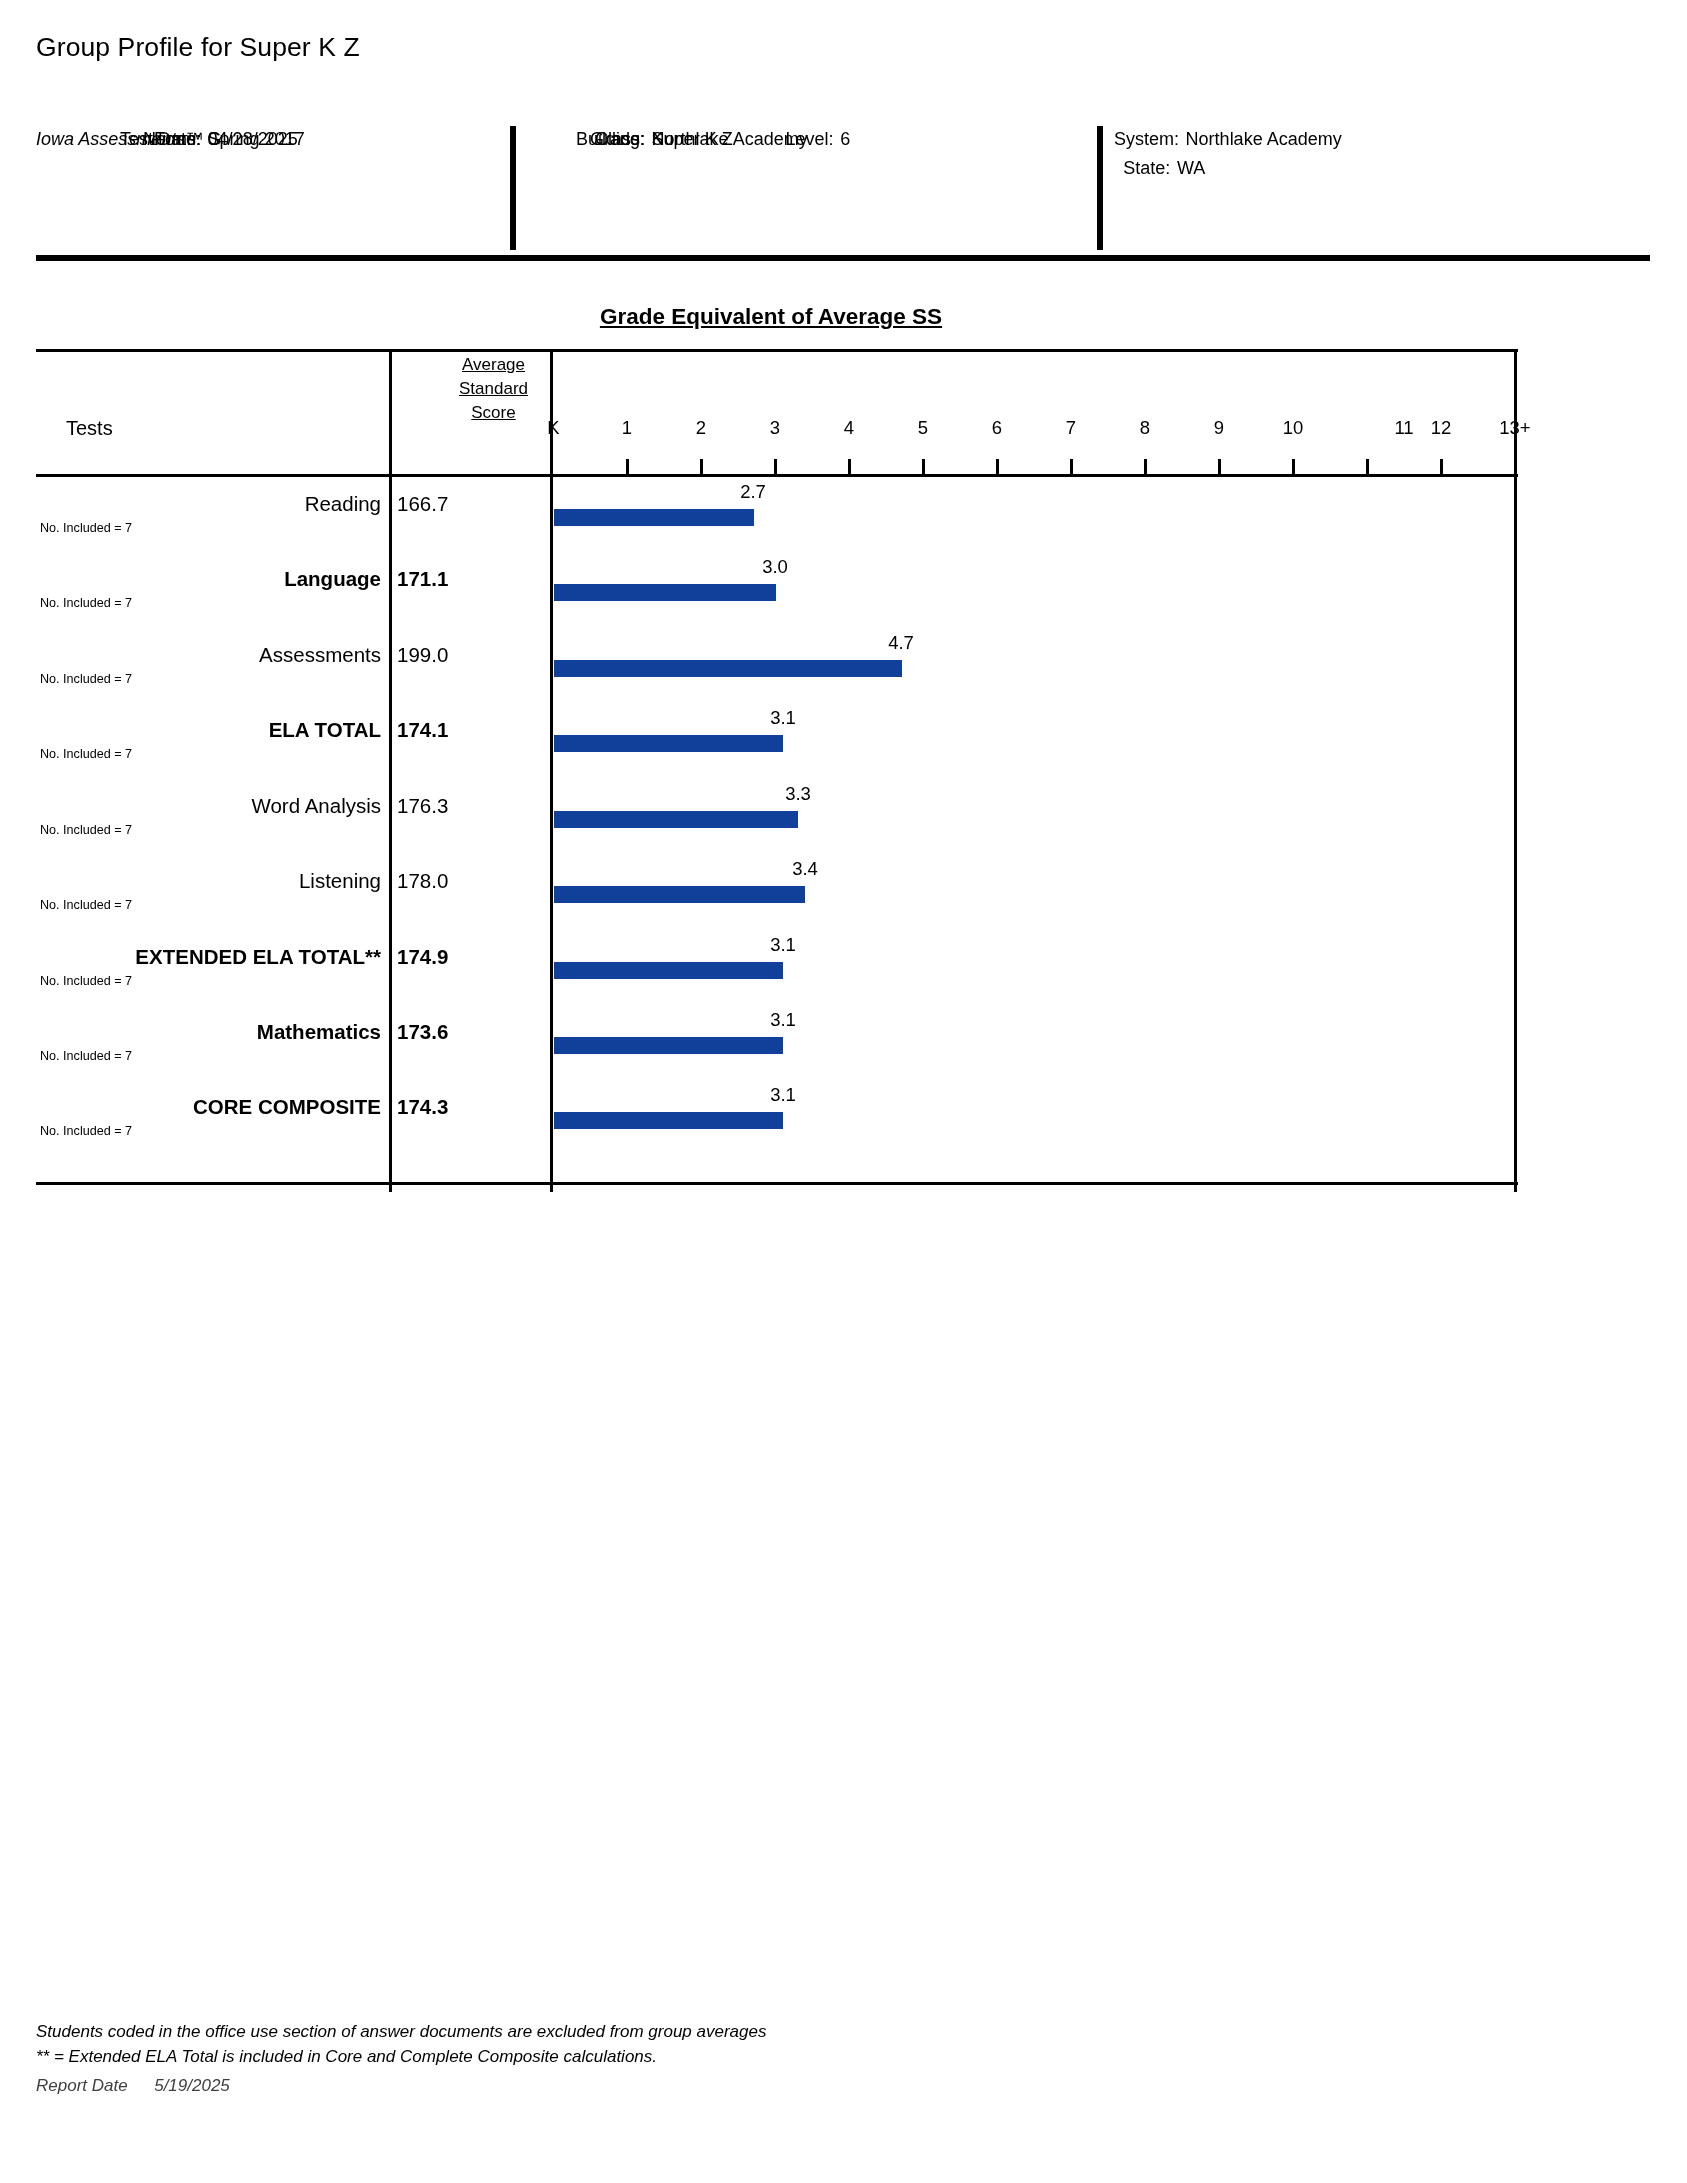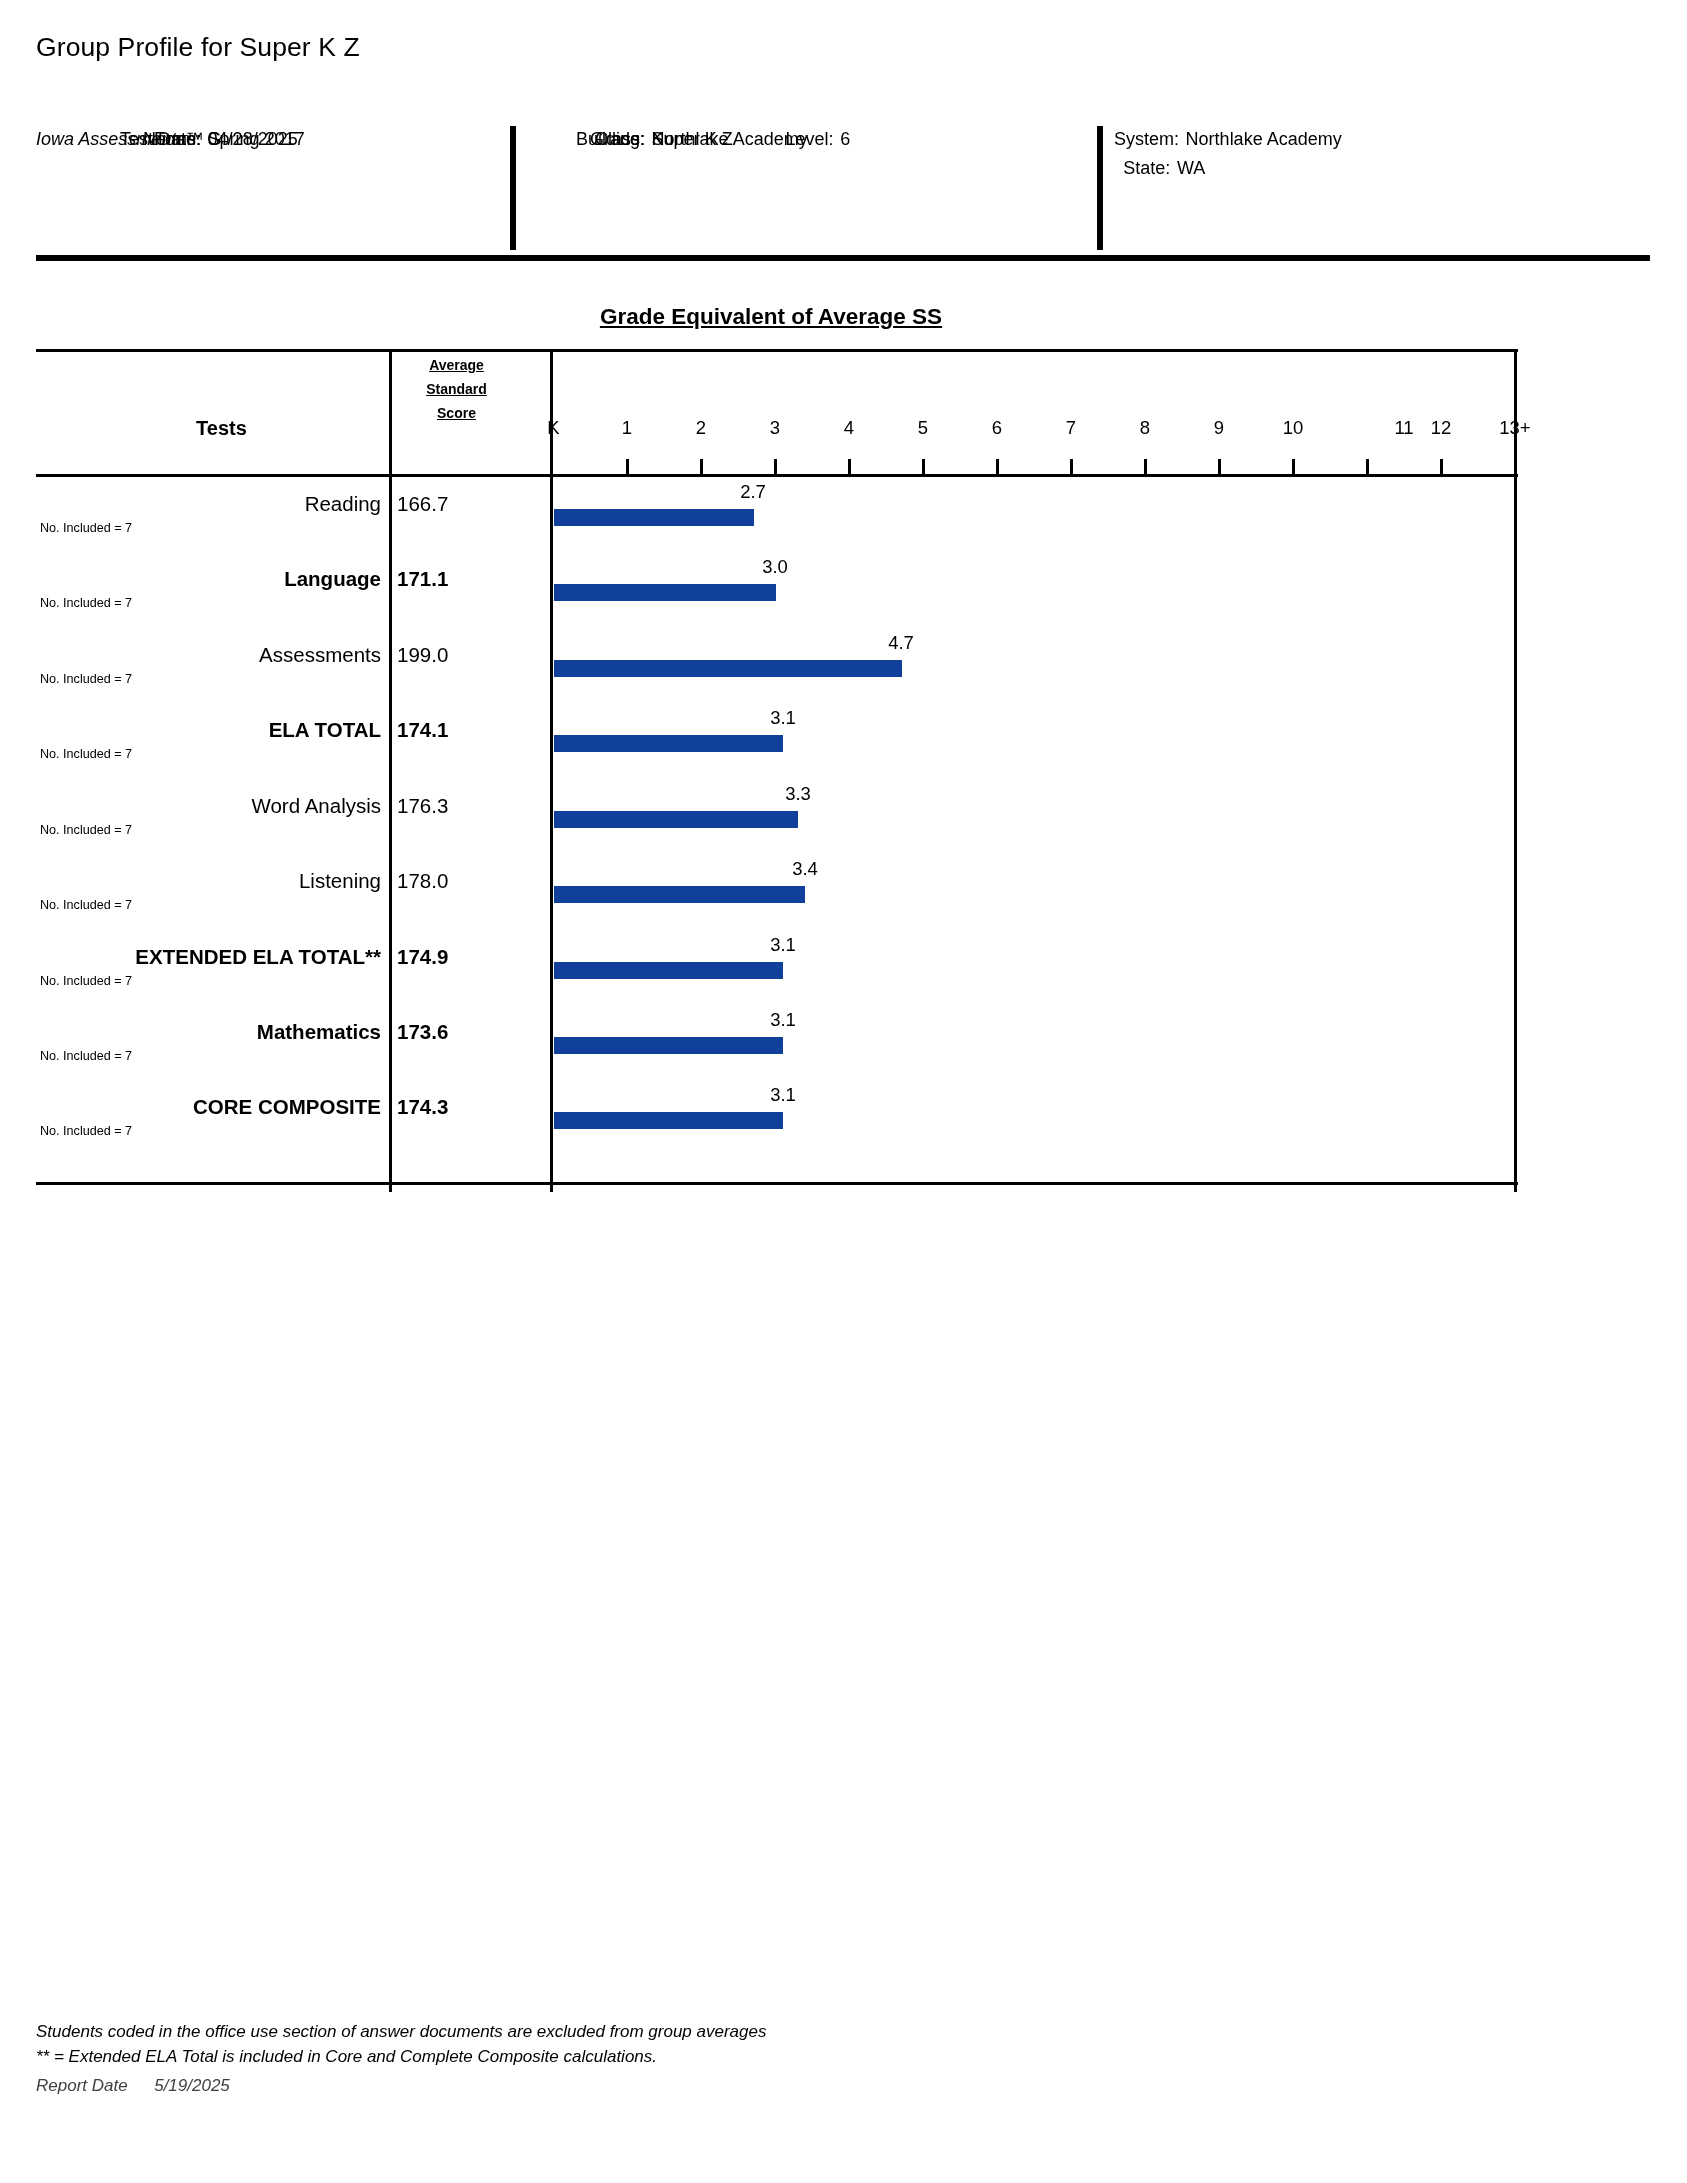--- a/index.html
+++ b/index.html
@@ -143,32 +143,31 @@
   
   .vsep-tests { left: 389px; top: 349px; width: 3.3px; height: 843px; }
   .vsep-axis  { left: 550px; top: 349px; width: 3.3px; height: 843px; }
   .vsep-right { left: 1514px; top: 349px; width: 3.3px; height: 843px; }
 
   .col-tests-hdr {
     position: absolute;
     left: 66px;
     top: 417px;
     width: 311px;
-    text-align: center;
     font-size: 20px;
-    font-weight: bold;
+    font-weight: normal;
   }
   .col-ss-hdr {
     position: absolute;
-    left: 382px;
+    left: 419px;
     top: 353px;
     width: 149px;
     text-align: center;
-    font-size: 14px;
-    font-weight: bold;
+    font-size: 17px;
+    font-weight: normal;
     line-height: 24px;
   }
   .col-ss-hdr span {
     display: block;
     text-decoration: underline;
   }
 
   
   .axis-labels {
     position: absolute;

